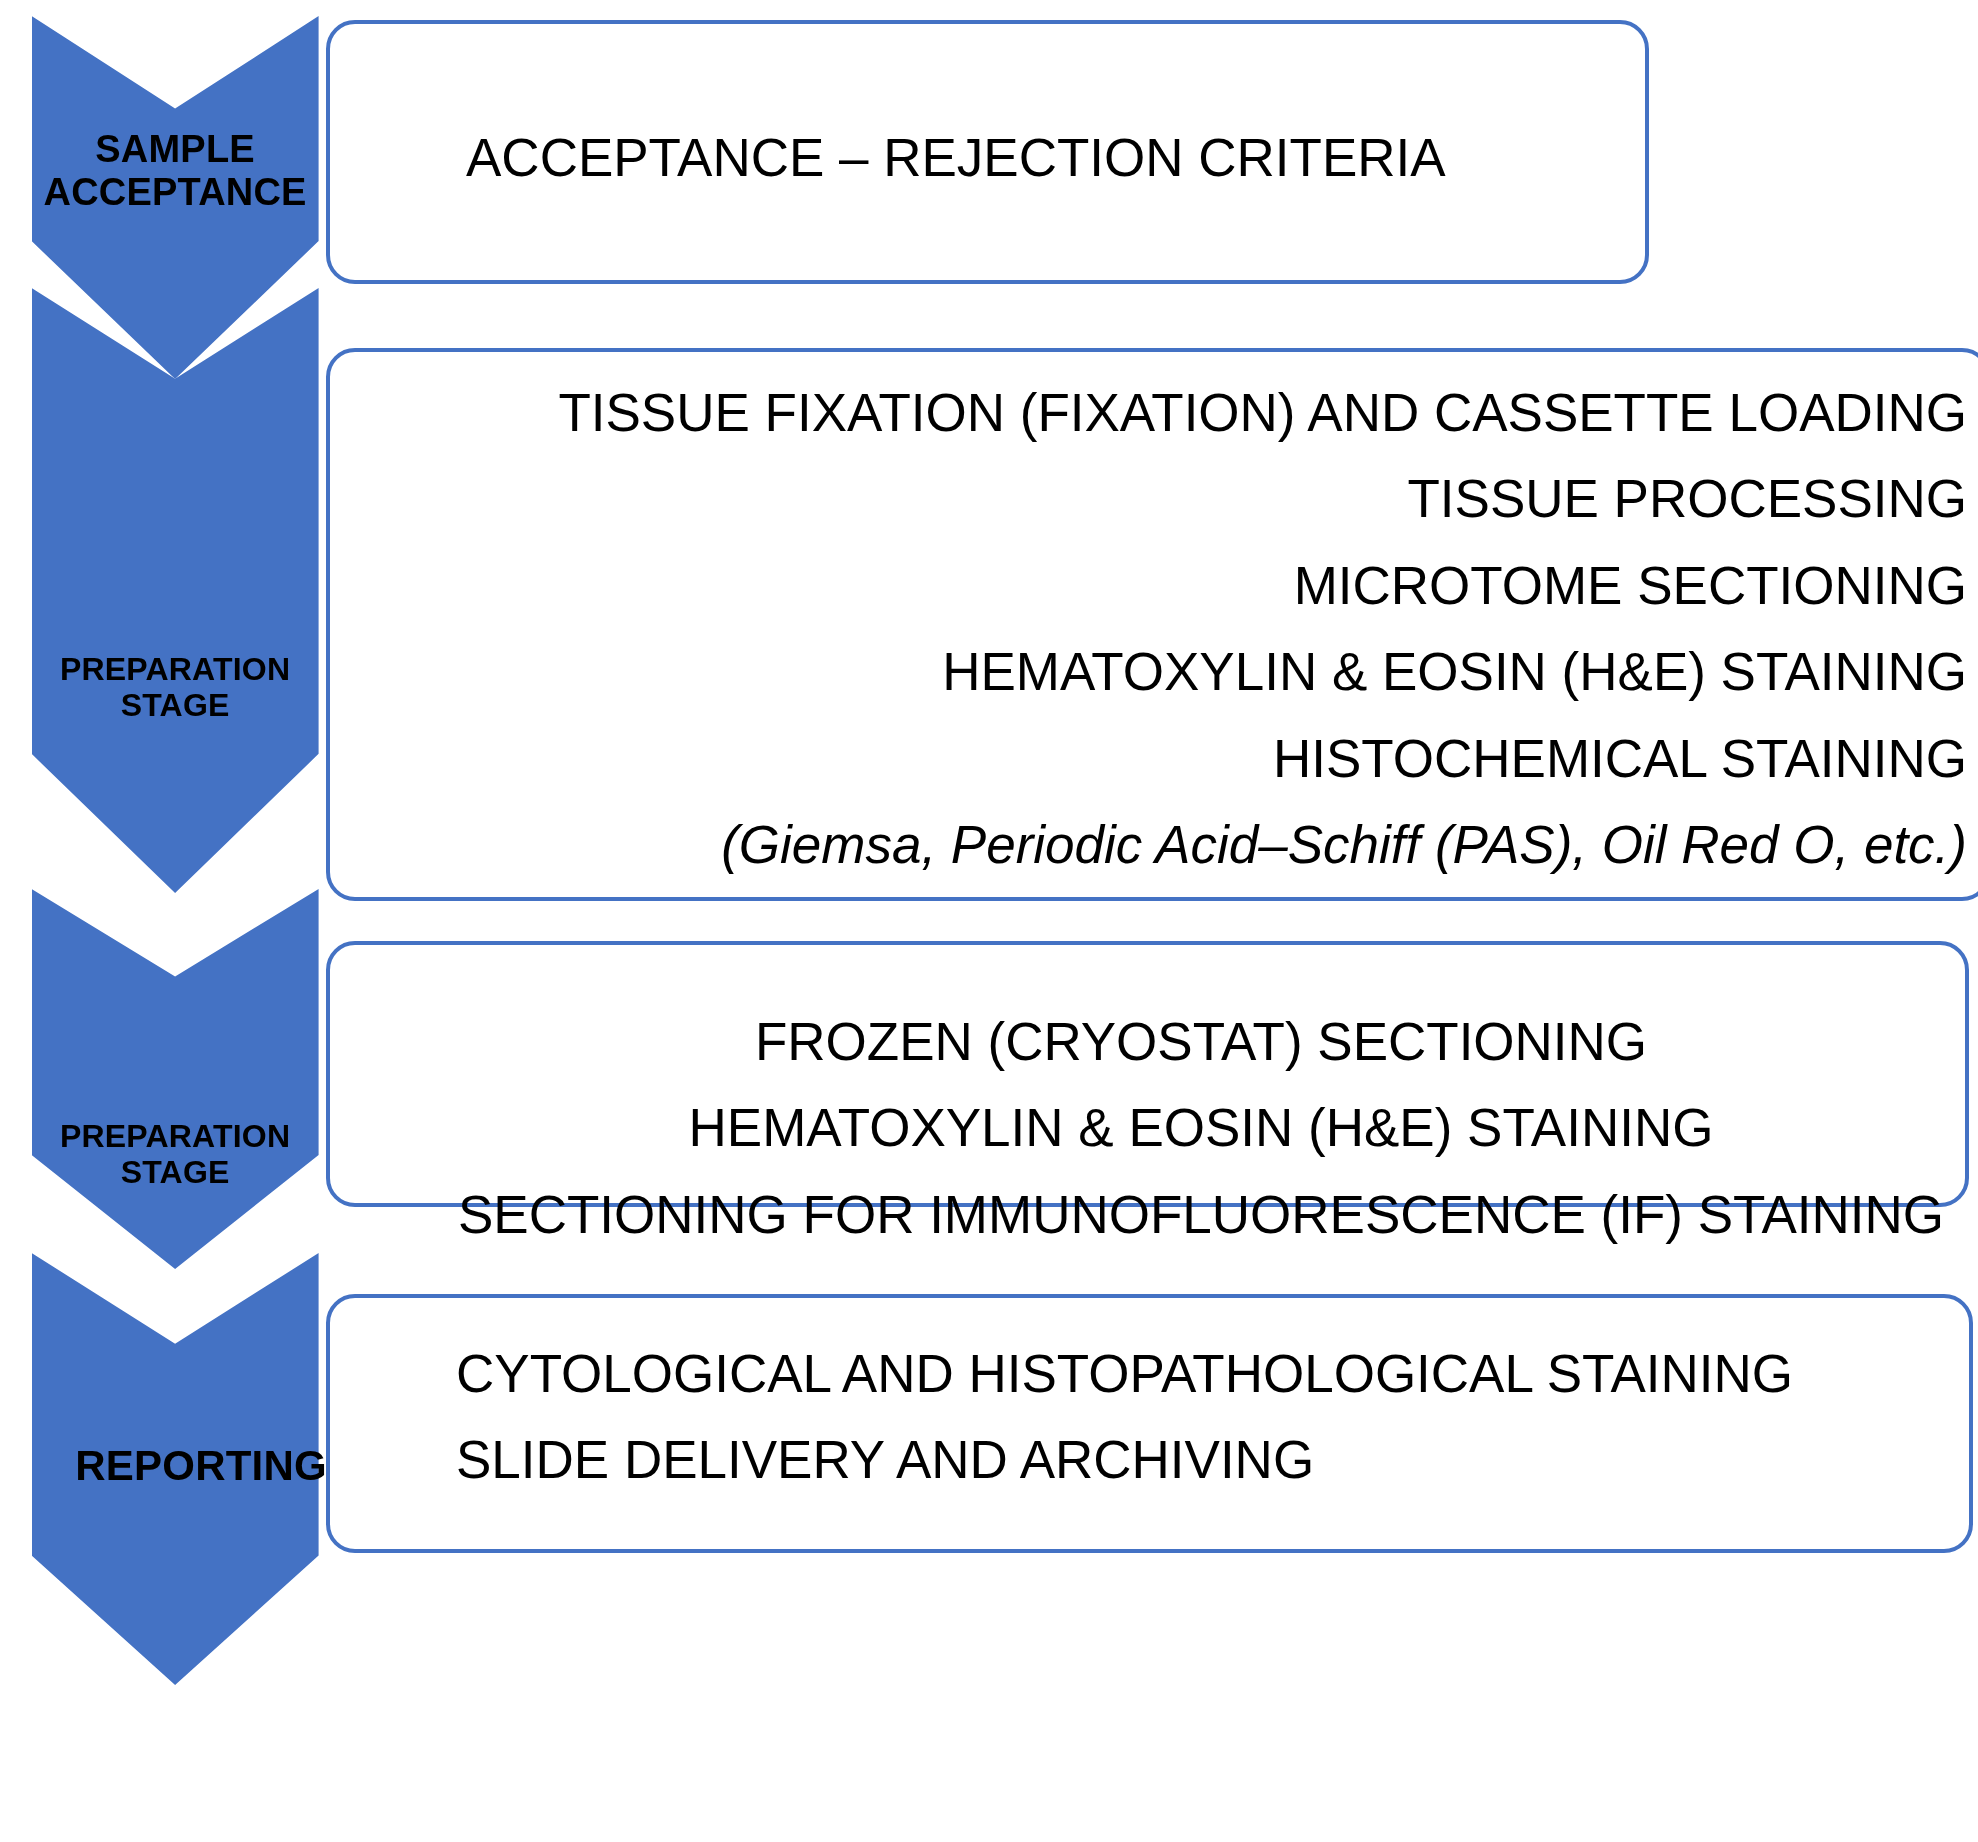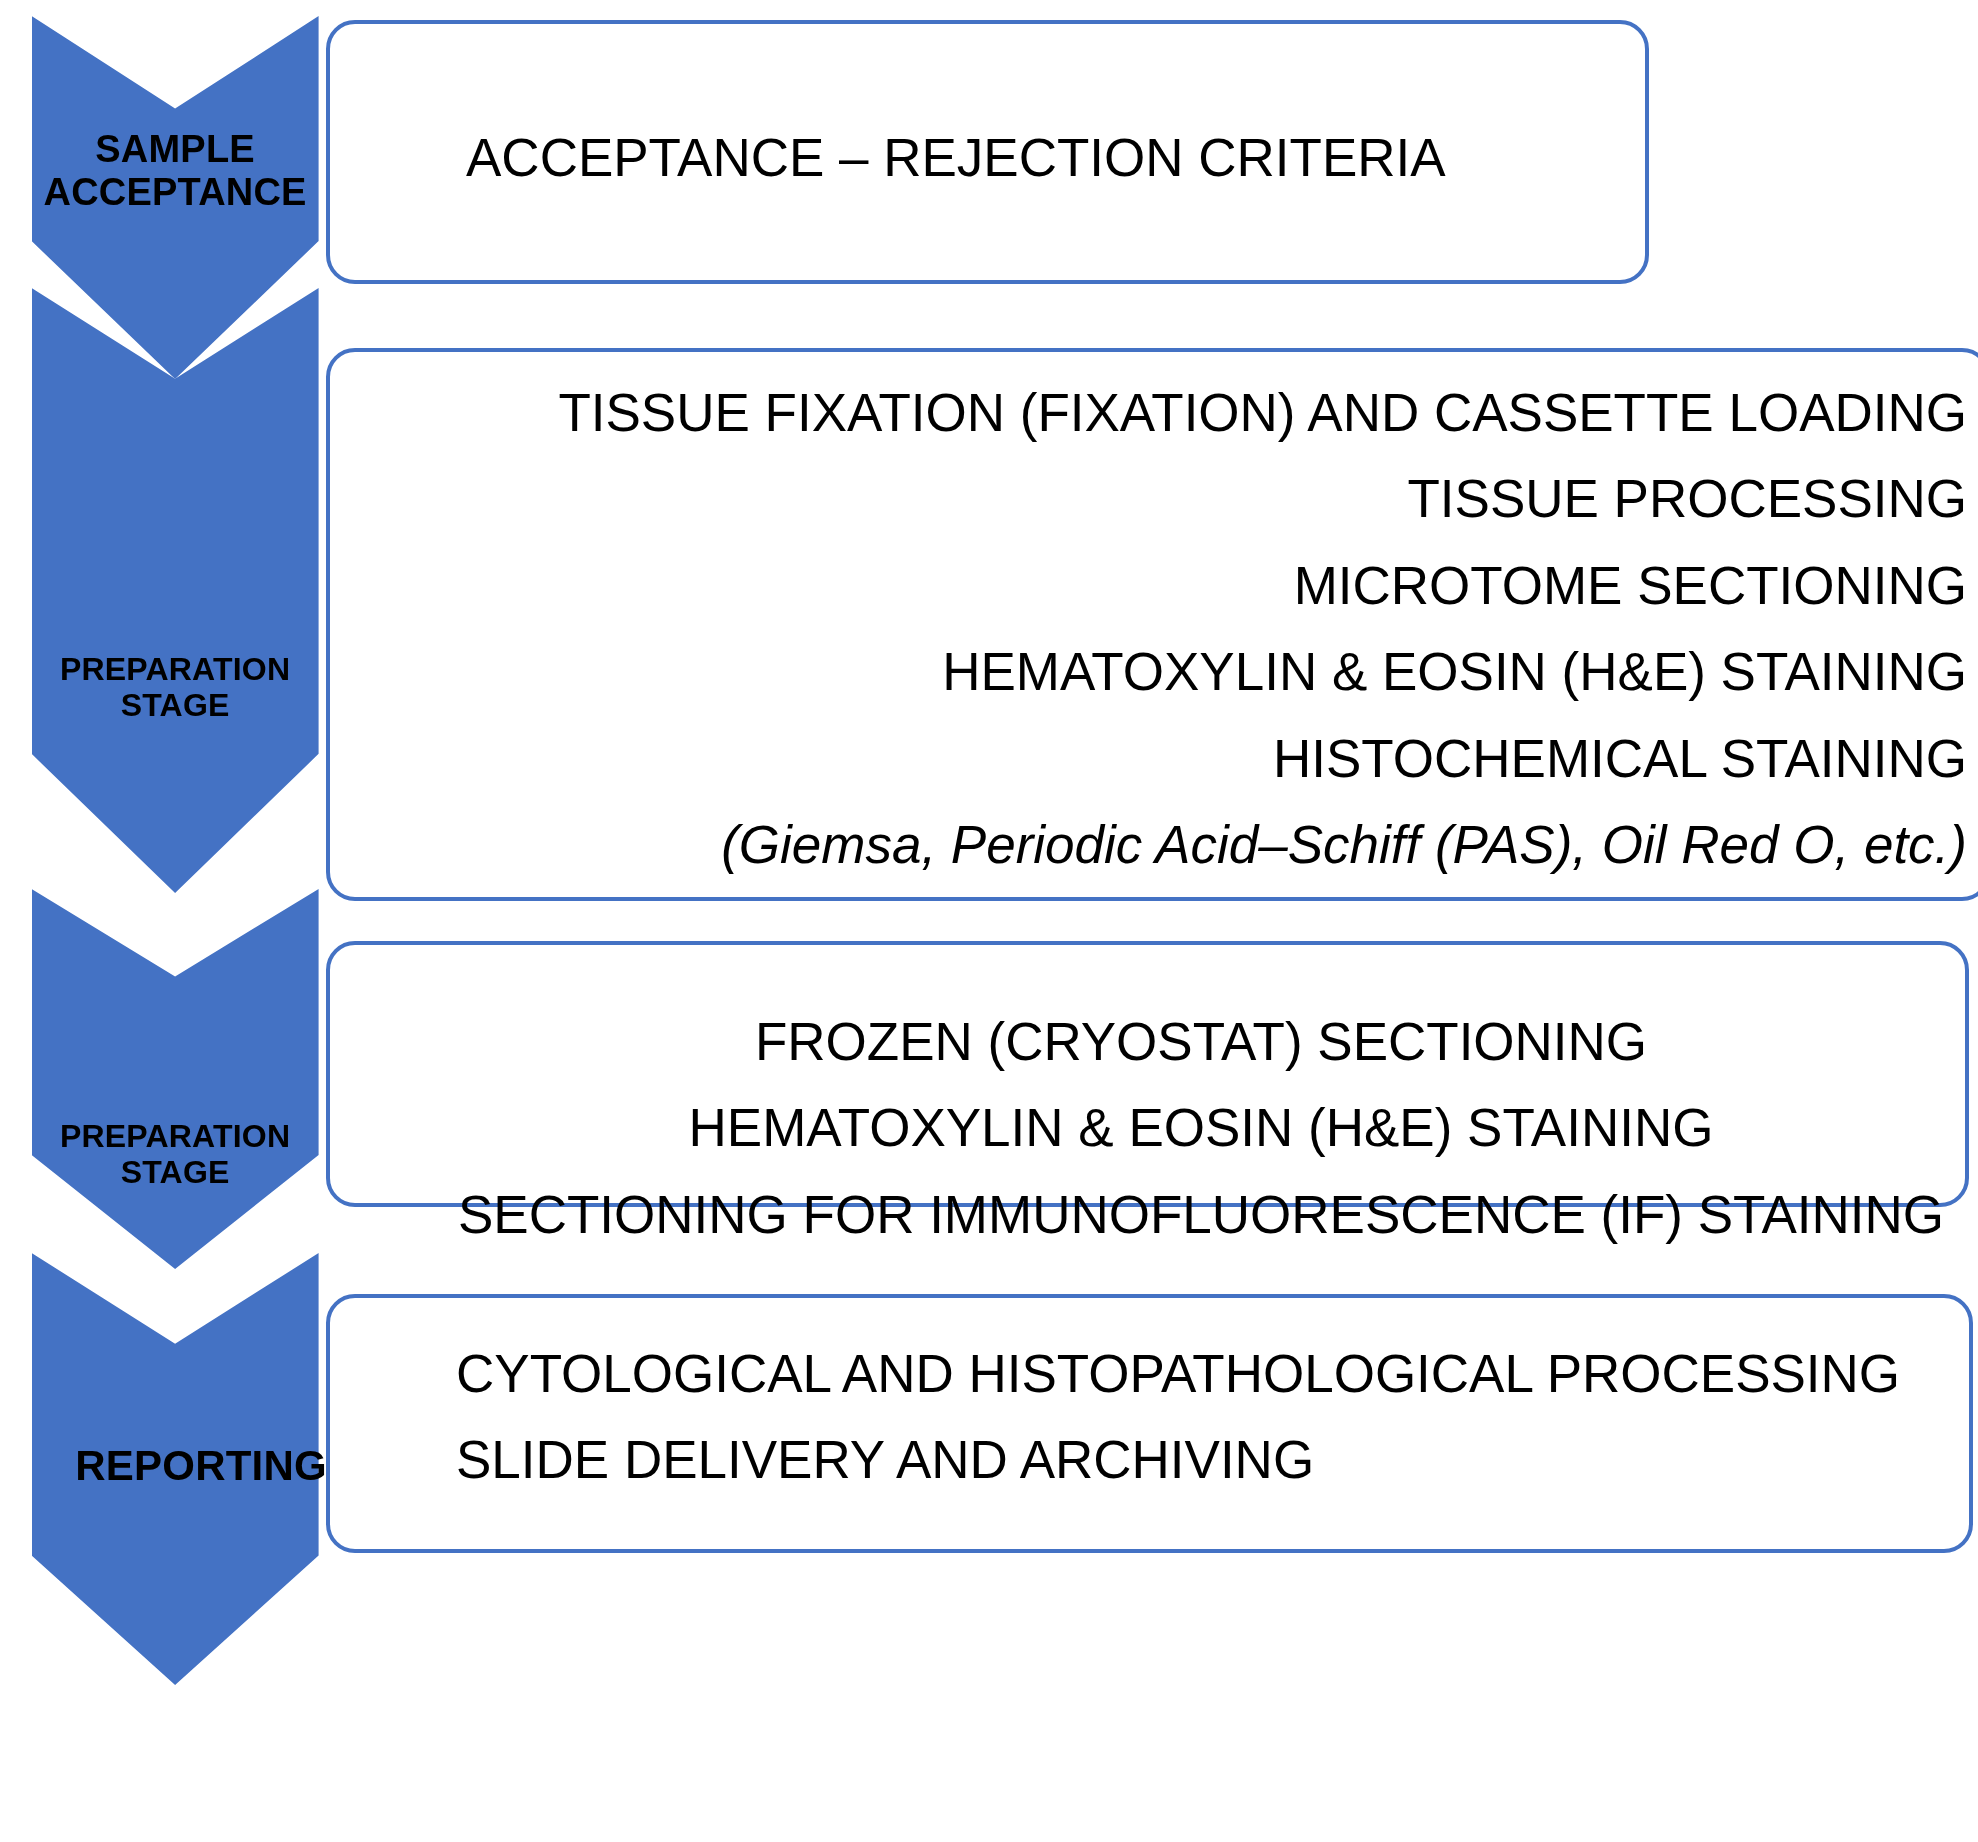--- a/index.html
+++ b/index.html
@@ -101,18 +101,18 @@
 
   <div class="box" style="left:310px; top:925px; width:1643px; height:266px;"></div>
   <div class="box-lines" id="box3-text" style="left:424px; top:975px; width:1522px;text-align:center;">
     <div class="line">FROZEN (CRYOSTAT) SECTIONING</div>
     <div class="line">HEMATOXYLIN &amp; EOSIN (H&amp;E) STAINING</div>
     <div class="line">SECTIONING FOR IMMUNOFLUORESCENCE (IF) STAINING</div>
   </div>
 
   <div class="box" style="left:310px; top:1278px; width:1647px; height:259px;"></div>
   <div class="box-lines" id="box4-text" style="left:424px; top:1307px; width:1522px;">
-    <div class="line">CYTOLOGICAL AND HISTOPATHOLOGICAL PROCESSING</div>
+    <div class="line">CYTOLOGICAL AND HISTOPATHOLOGICAL STAINING</div>
     <div class="line">SLIDE DELIVERY AND ARCHIVING</div>
   </div>
 
 </div>
 
 
 </body></html>

